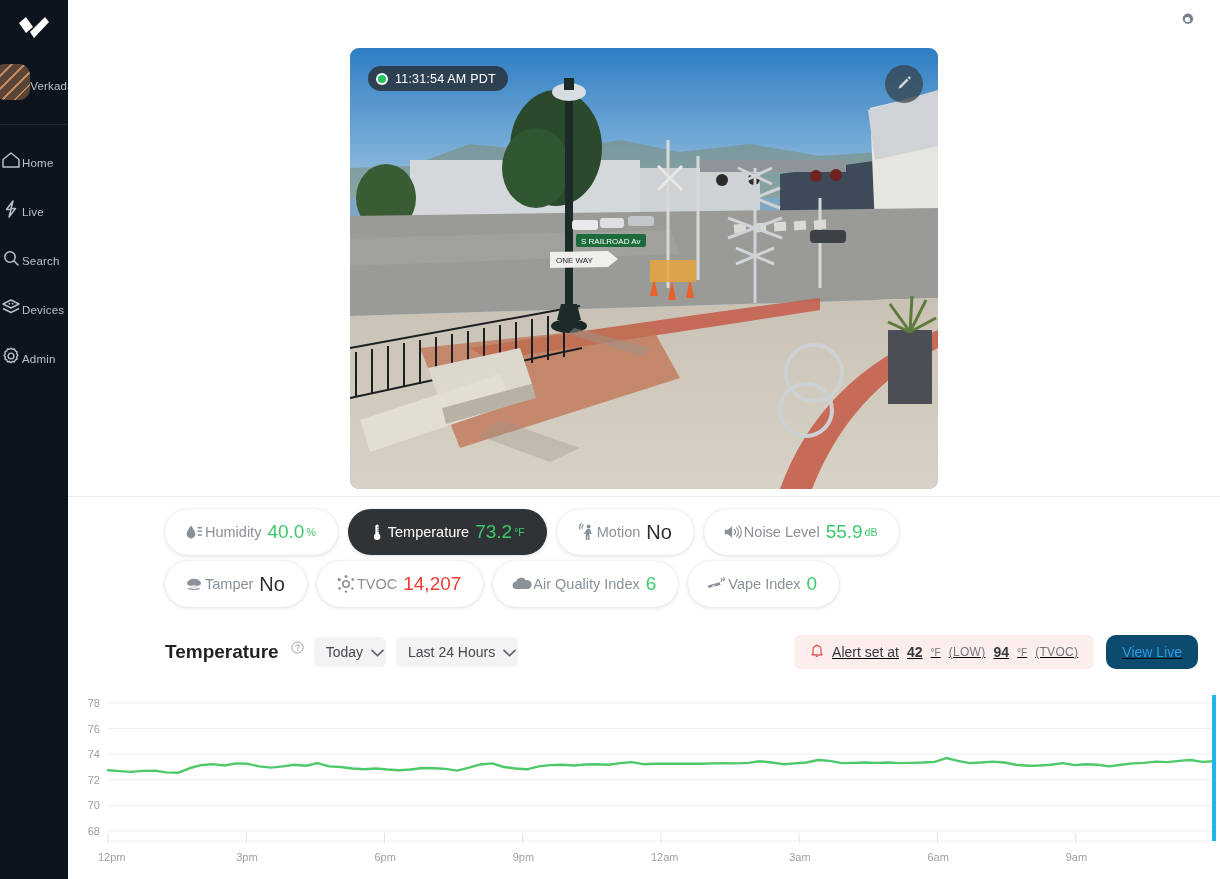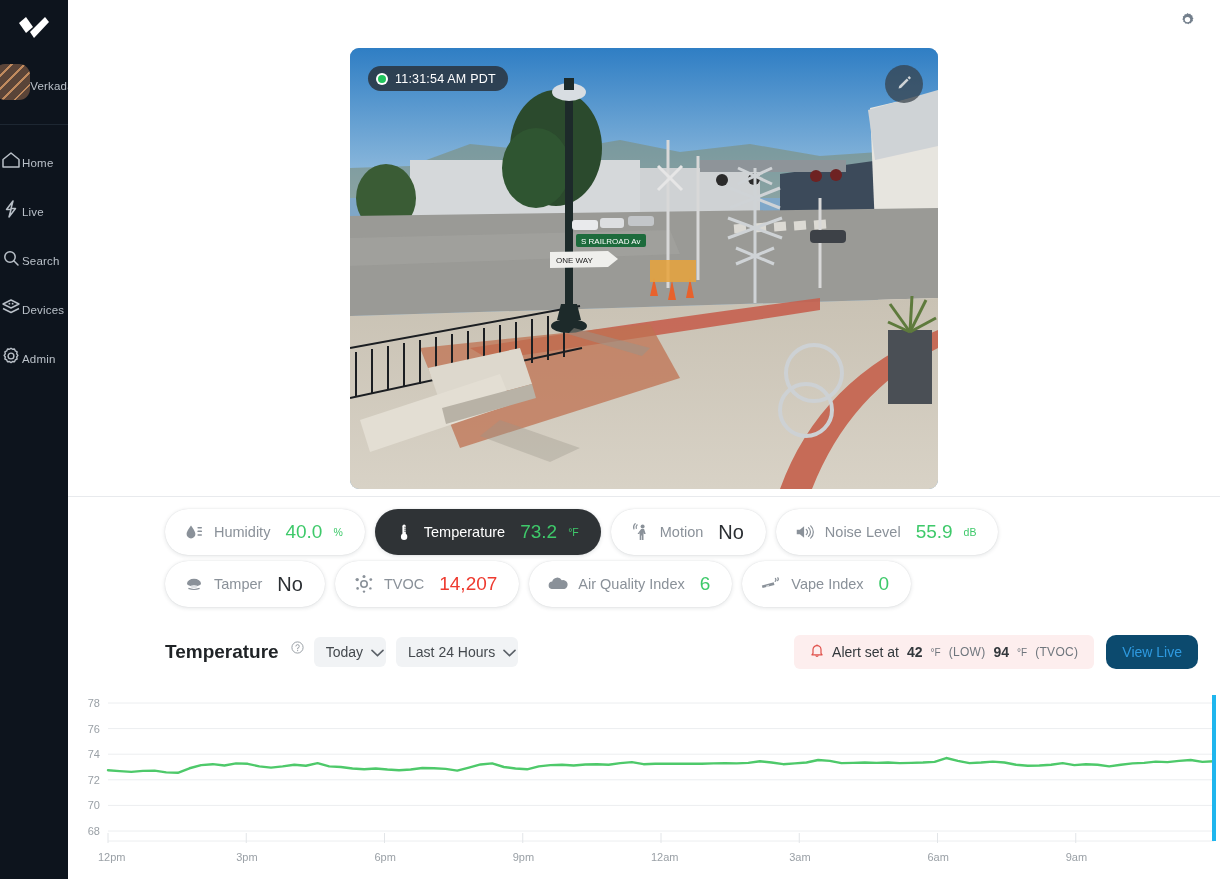--- a/index.html
+++ b/index.html
@@ -92,21 +92,21 @@
     cursor: pointer;
   }
 
   
   .chips { padding: 12px 0 0 97px; }
   .chip-row { display: flex; gap: 10px; margin-bottom: 6px; }
   .chip {
     height: 46px; border-radius: 23px;
     background: #fff;
     box-shadow: 0 1px 4px rgba(25,35,50,.13), 0 0 1px rgba(25,35,50,.16);
-    display: flex; align-items: center; gap: 9px;
+    display: flex; align-items: center; gap: 0;
     padding: 0 22px 0 18px;
     cursor: pointer; white-space: nowrap;
   }
   .chip-label { color: #8a9199; font-size: 14.5px; }
   .chip-val { font-size: 19px; font-weight: 400; margin-left: 6px; }
   .chip-unit { font-size: 10.5px; margin-left: 2px; }
   .chip.active { background: #2f3336; }
   .chip.active .chip-label { color: #ffffff; }
   .chip-icon { display:flex; align-items:center; justify-content:center; width:22px; }
   .v-green { color: #3ec96a; }
@@ -121,21 +121,21 @@
     gap: 10px;
   }
   .chart-title { font-size: 19px; font-weight: 700; color: #1f2326; }
   .help-icon { margin-left:2px; margin-top:-6px; }
   .pill-select {
     height: 30px; border-radius: 6px; background: #f1f3f5;
     display:flex; align-items:center; gap: 8px;
     padding: 0 2px 0 12px; cursor: pointer;
     color: #44494e; font-size: 14px;
   }
-  .chart-head-right { margin-left: auto; display:flex; align-items:center; gap: 12px; }
+  .chart-head-right { margin-left: auto; display:flex; align-items:center; gap: 12px; text-decoration: underline; }
   .alert-pill {
     height: 34px; background: #fdeeee; border-radius: 6px;
     display: flex; align-items: center; gap: 8px;
     padding: 0 16px; font-size: 14px; color: #33383c;
   }
   .alert-strong { font-weight: 700; }
   .alert-unit { font-size: 10px; color: #6f767d; }
   .alert-sub { font-size: 12px; color: #6f767d; letter-spacing:.3px; }
   .view-live {
     height: 34px; padding: 0 16px; border-radius: 10px;

